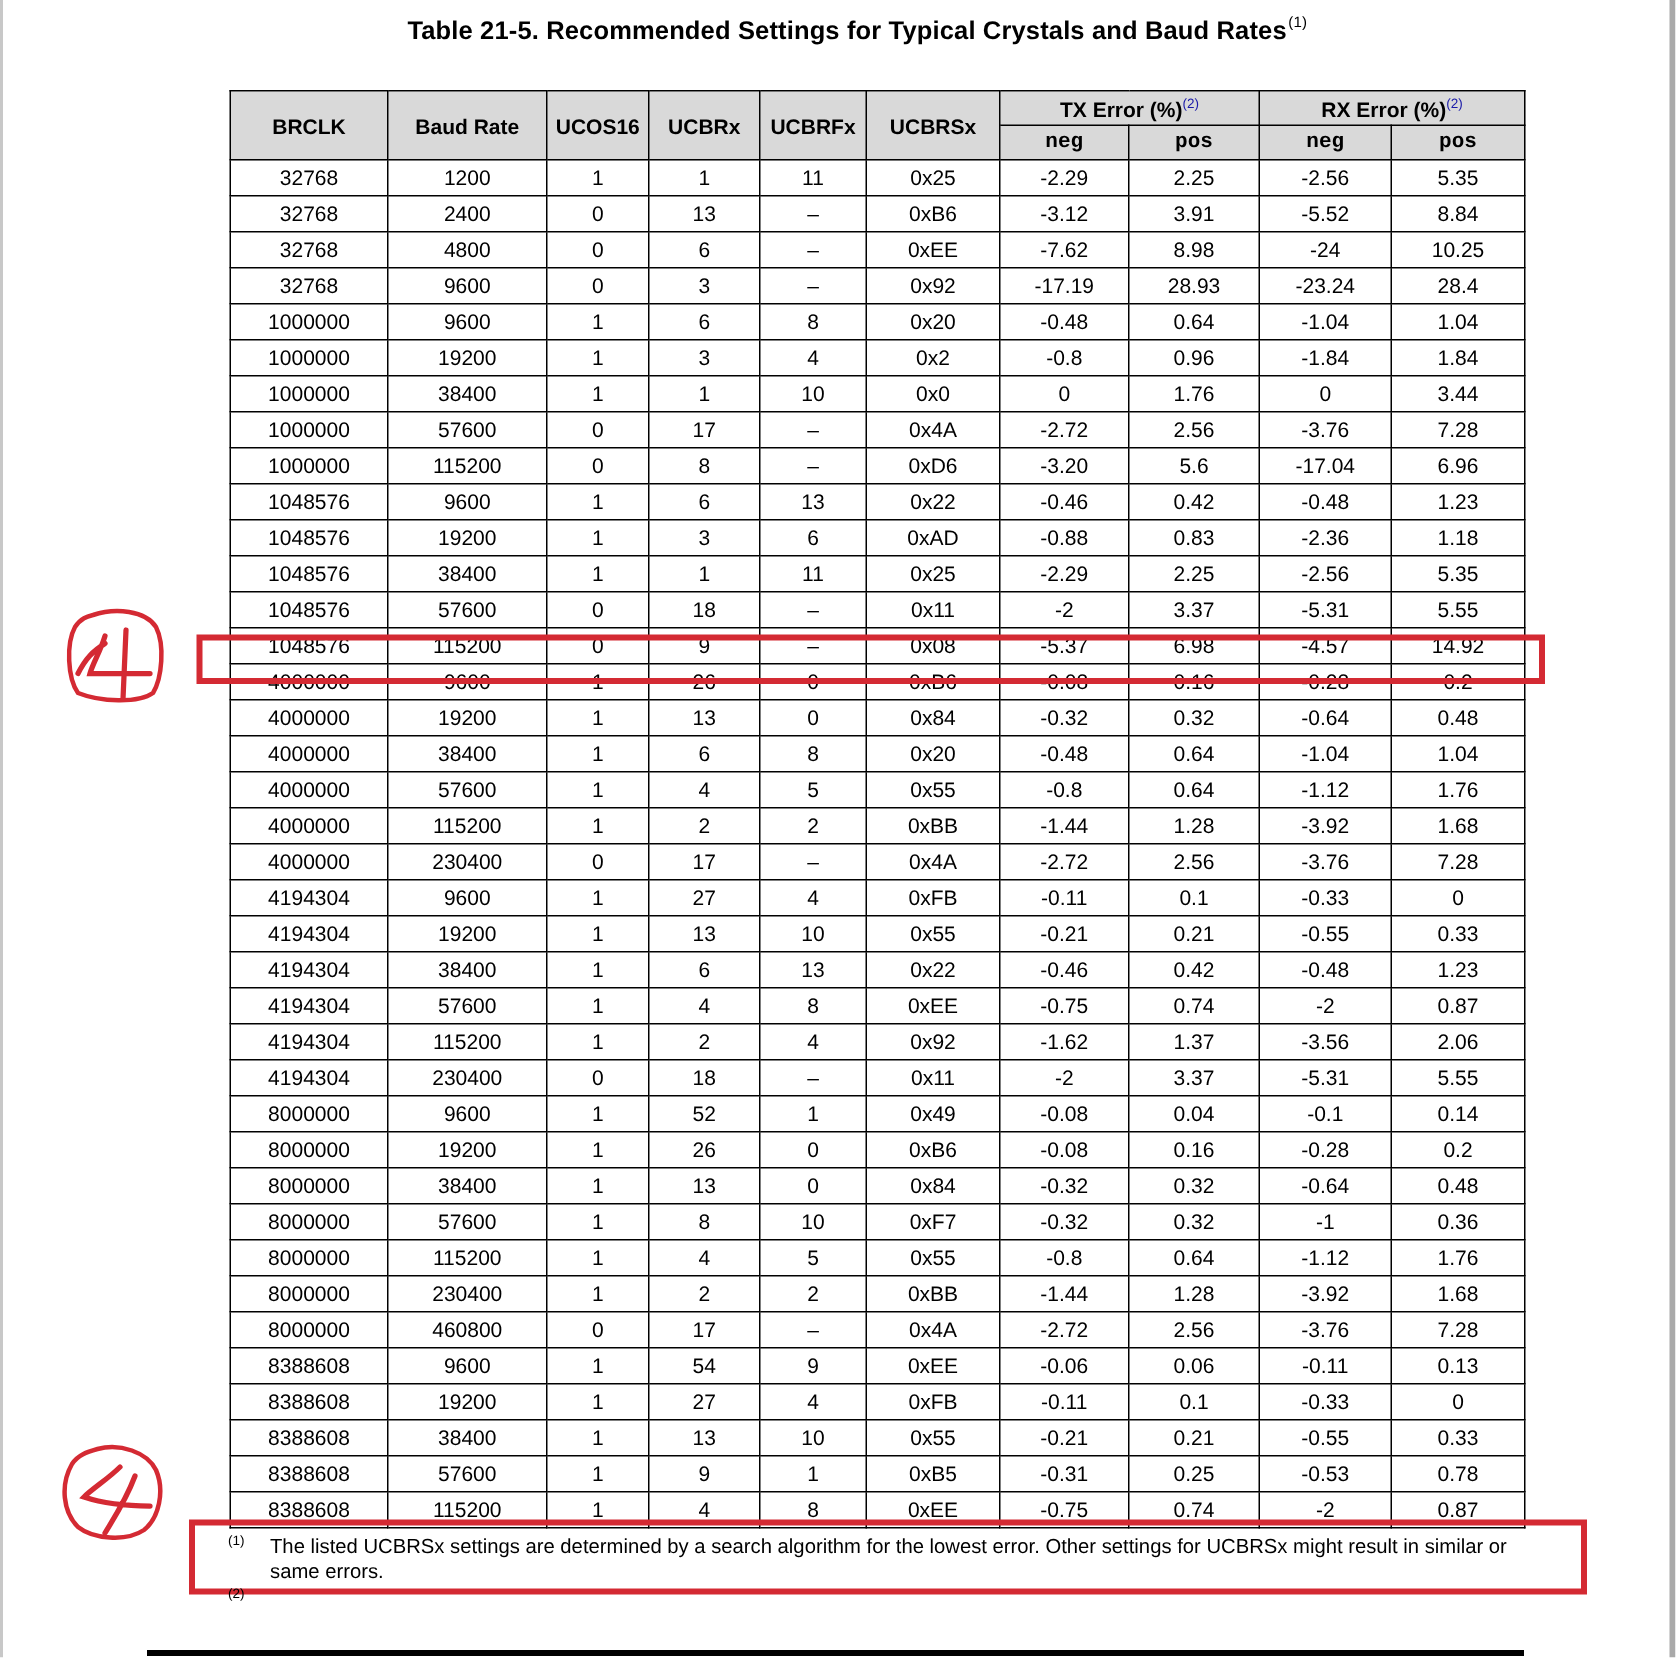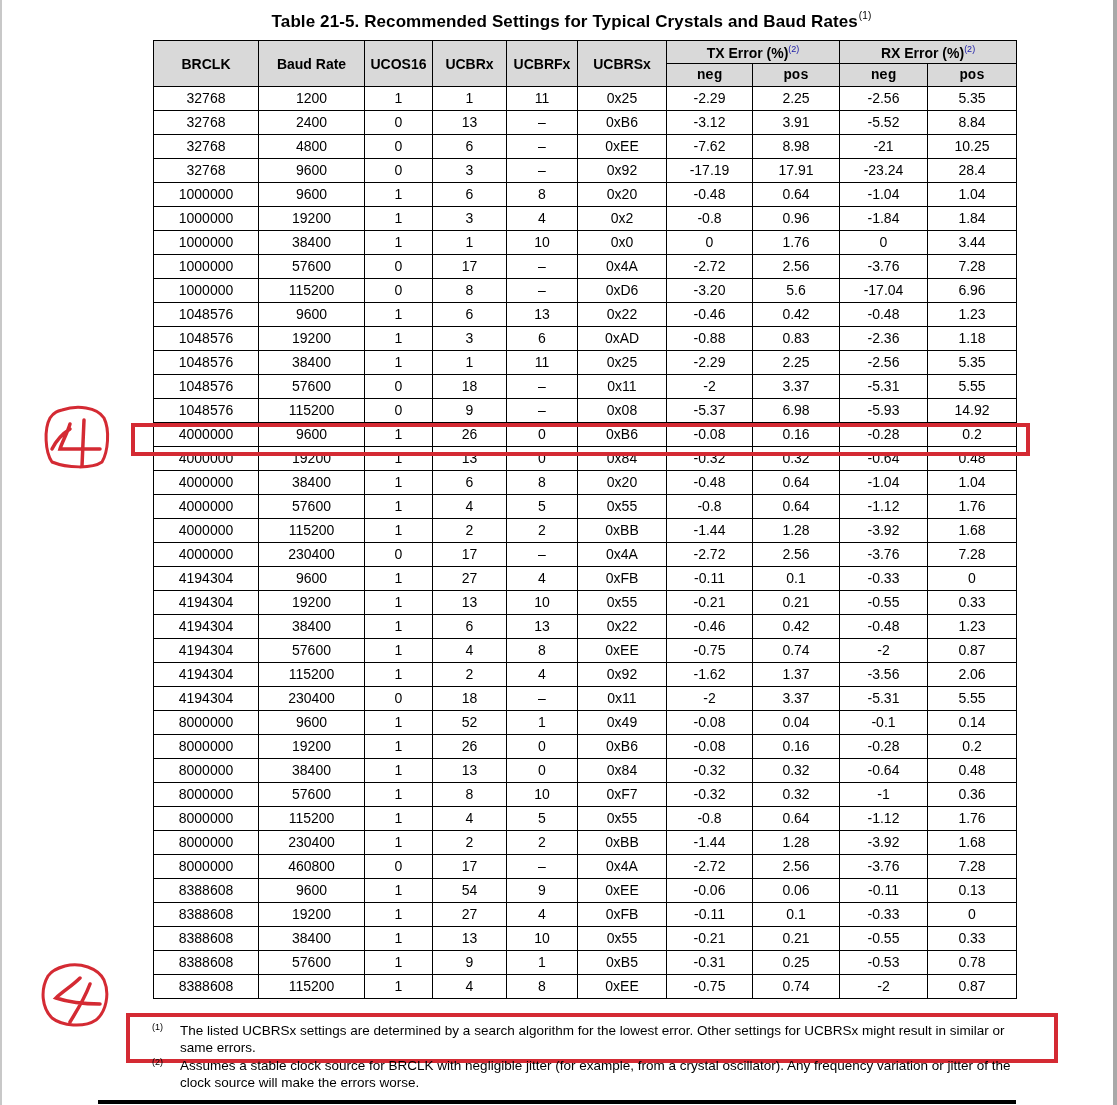--- a/index.html
+++ b/index.html
@@ -10,21 +10,21 @@
   .edge-left { position: absolute; left: 0; top: 0; width: 2px; height: 1105px; background: #c8c8c8; }
   .edge-right { position: absolute; left: 1113px; top: 0; width: 4px; height: 1105px; background: #a9a9a9; }
 
   .title {
     position: absolute; left: 13px; width: 1117px; top: 10px;
     text-align: center; font-weight: bold; font-size: 17px; letter-spacing: 0.1px;
   }
   .title sup { font-size: 10px; font-weight: normal; vertical-align: 8px; margin-left: 1px; }
 
   table.baud {
-    position: absolute; left: 153px; top: 40px; width: 863px;
+    position: absolute; left: 153px; top: 60px; width: 863px;
     border-collapse: collapse; table-layout: fixed;
     font-size: 14px;
   }
   table.baud th, table.baud td {
     border: 1px solid #000; text-align: center; padding: 0;
   }
   table.baud th {
     background: #d9d9d9; font-weight: bold; font-size: 14px;
   }
   table.baud thead tr.h1 th { height: 22px; }
@@ -121,32 +121,32 @@
       </tr>
       <tr>
         <td>32768</td>
         <td>4800</td>
         <td>0</td>
         <td>6</td>
         <td>–</td>
         <td>0xEE</td>
         <td>-7.62</td>
         <td>8.98</td>
-        <td>-21</td>
+        <td>-24</td>
         <td>10.25</td>
       </tr>
       <tr>
         <td>32768</td>
         <td>9600</td>
         <td>0</td>
         <td>3</td>
         <td>–</td>
         <td>0x92</td>
         <td>-17.19</td>
-        <td>17.91</td>
+        <td>28.93</td>
         <td>-23.24</td>
         <td>28.4</td>
       </tr>
       <tr>
         <td>1000000</td>
         <td>9600</td>
         <td>1</td>
         <td>6</td>
         <td>8</td>
         <td>0x20</td>
@@ -253,21 +253,21 @@
       </tr>
       <tr>
         <td>1048576</td>
         <td>115200</td>
         <td>0</td>
         <td>9</td>
         <td>–</td>
         <td>0x08</td>
         <td>-5.37</td>
         <td>6.98</td>
-        <td>-5.93</td>
+        <td>-4.57</td>
         <td>14.92</td>
       </tr>
       <tr>
         <td>4000000</td>
         <td>9600</td>
         <td>1</td>
         <td>26</td>
         <td>0</td>
         <td>0xB6</td>
         <td>-0.08</td>
@@ -566,16 +566,15 @@
   <path d="M40 16 C32 24 22 30 16 36 C28 40 42 42 60 42 M50 22 C44 38 36 50 30 60" fill="none" stroke="#d42a33" stroke-width="3.5" stroke-linecap="round"></path>
 </svg>
 
 <div class="footnotes">
   <div class="fn">
     <span class="mark">(1)</span>
     <span>The listed UCBRSx settings are determined by a search algorithm for the lowest error. Other settings for UCBRSx might result in similar or same errors.</span>
   </div>
   <div class="fn second">
     <span class="mark">(2)</span>
-    <span>Assumes a stable clock source for BRCLK with negligible jitter (for example, from a crystal oscillator). Any frequency variation or jitter of the clock source will make the errors worse.</span>
   </div>
 </div>
 <div class="rule"></div>
 
 </body></html>

